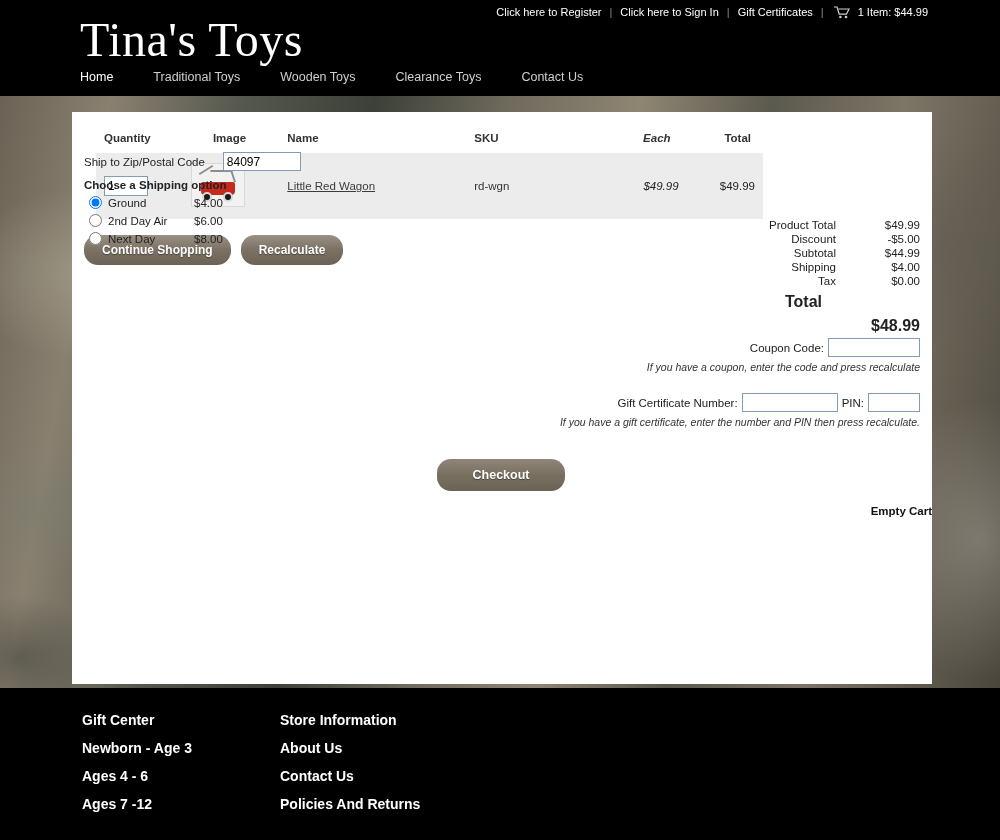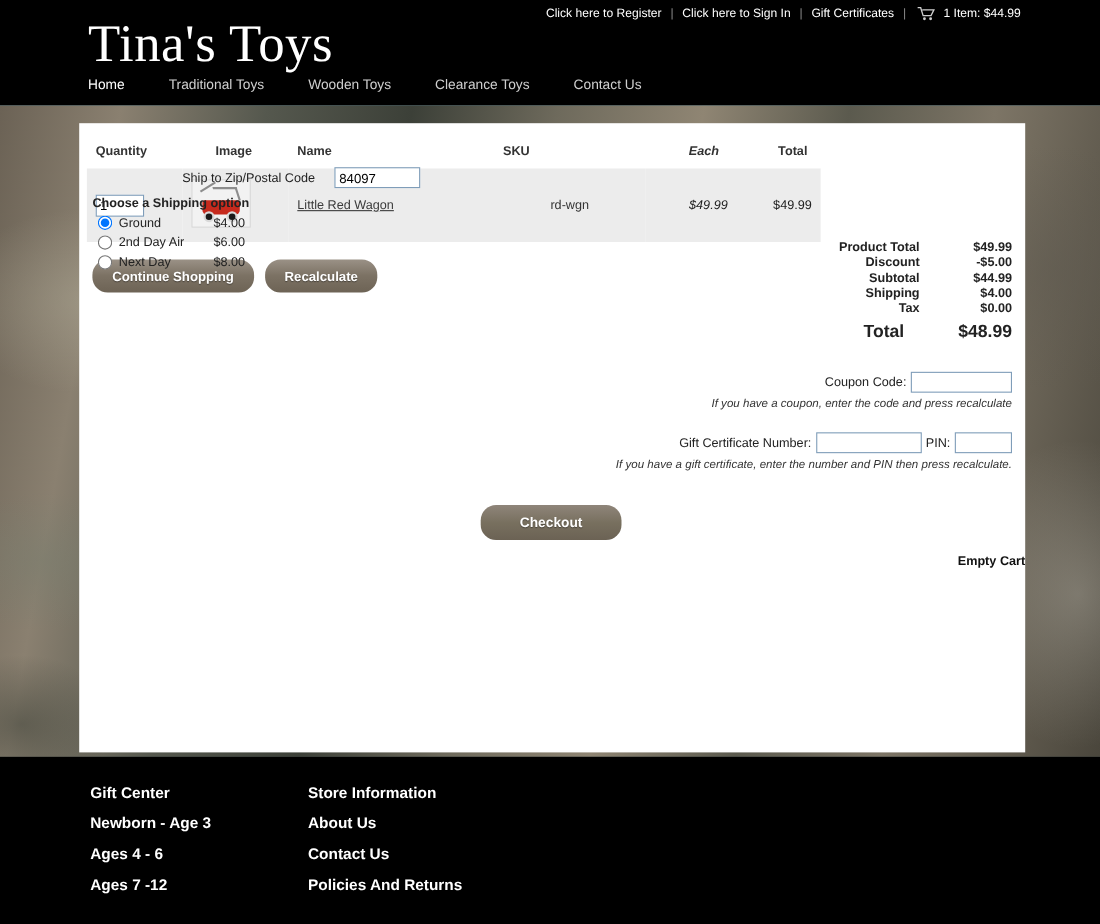--- a/index.html
+++ b/index.html
@@ -100,21 +100,21 @@
     top: 112px; left: 72px;
     width: 860px;
     height: 572px;
     background: #ffffff;
     padding: 16px 0 0 0;
   }
 
   
   .cart-table {
     width: 667px;
-    margin: 0 7px;
+    margin: 0 24px;
     border-collapse: collapse;
     font-size: 11.5px;
     color: #222;
   }
   .cart-table th {
     font-size: 11.5px;
     font-weight: bold;
     text-align: left;
     padding: 4px 8px 8px 8px;
     color: #333;
@@ -173,21 +173,21 @@
     border-radius: 50%;
     top: 28px;
   }
   .wheel.w1 { left: 10px; }
   .wheel.w2 { left: 31px; }
   .prod-name a {
     color: #3b3b3b;
     text-decoration: underline;
     font-size: 11.5px;
   }
-  .td-sku { color: #333; text-align: center; }
+  .td-sku { color: #333; }
   .td-each { text-align: right; font-style: italic; padding-right: 16px; }
   .td-total { text-align: right; padding-right: 12px; }
 
   
   .btn-row {
     margin: 16px 16px 0 12px;
     display: flex;
     gap: 10px;
   }
   .btn {
@@ -208,21 +208,20 @@
     position: absolute;
     left: 84px; top: 152px;
     width: 380px;
     font-size: 11.5px;
     color: #222;
   }
   .ship-zip-row {
     display: flex;
     align-items: center;
     gap: 18px;
-    justify-content: center;
   }
   .zip-input {
     width: 78px; height: 19px;
     border: 1px solid #7f9db9;
     font-size: 12px;
     padding: 1px 3px;
     font-family: "Liberation Sans", sans-serif;
   }
   .ship-title {
     font-weight: bold;
@@ -244,30 +243,29 @@
     position: absolute;
     right: 80px; top: 218px;
     width: 280px;
     font-size: 11.5px;
     color: #222;
   }
   .totals .row {
     display: flex;
     justify-content: space-between;
     padding: 1px 0;
-    font-weight: bold;
   }
   .totals .row .label { text-align: right; flex: 1; padding-right: 18px; }
   .totals .row .val { width: 66px; text-align: right; }
   .totals .row.grand {
     font-size: 16px;
     font-weight: bold;
     padding-top: 5px;
   }
-  .totals .row.grand .val { width: 80px; }
+  .totals .row.grand .val { width: 80px; margin-top: 24px; }
 
   
   .coupon-block {
     position: absolute;
     right: 80px; top: 338px;
     width: 440px;
     font-size: 11.5px;
     color: #222;
     text-align: right;
   }

